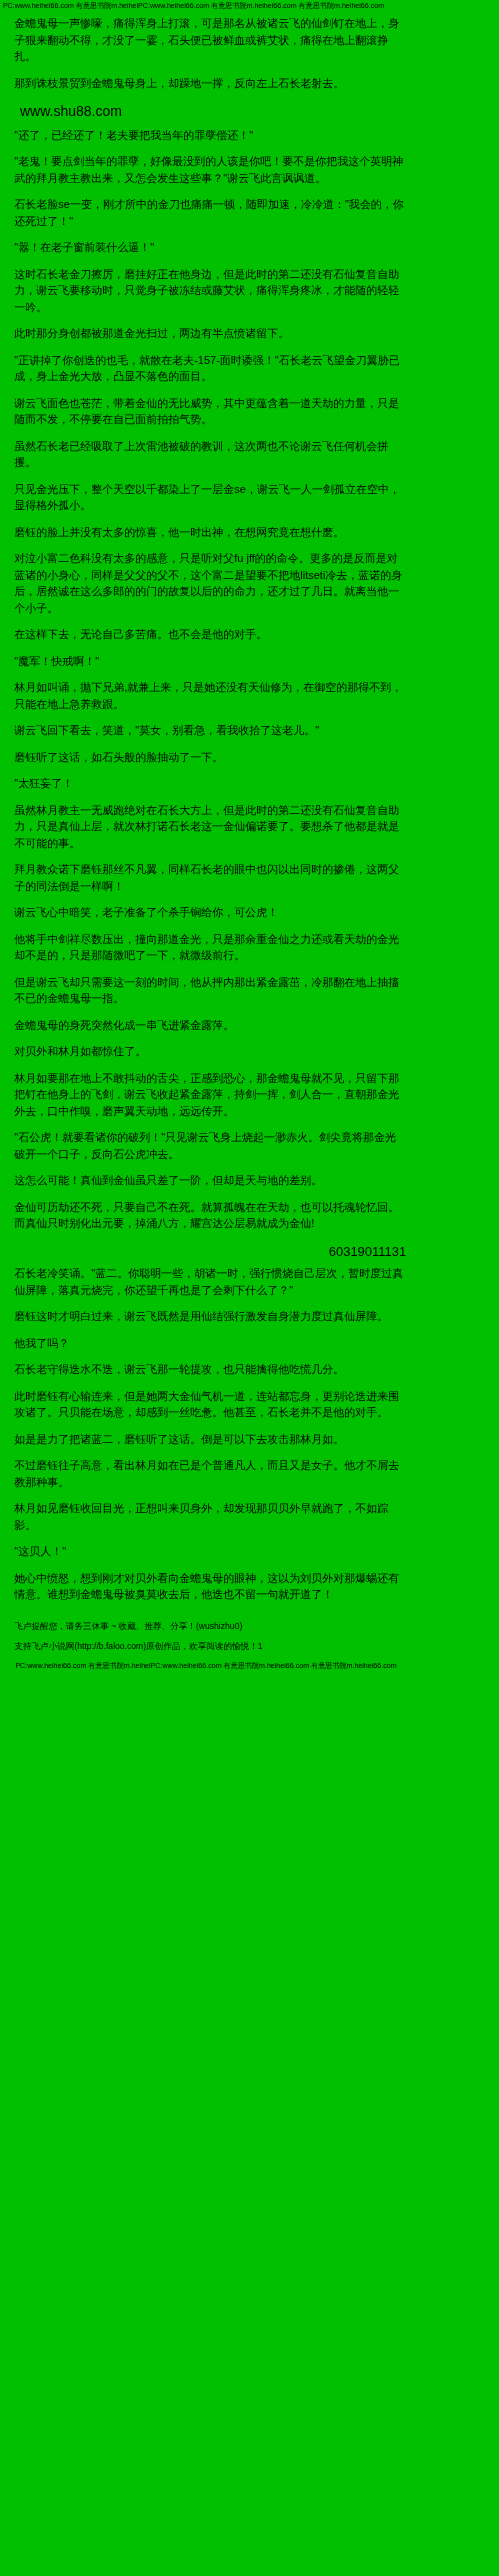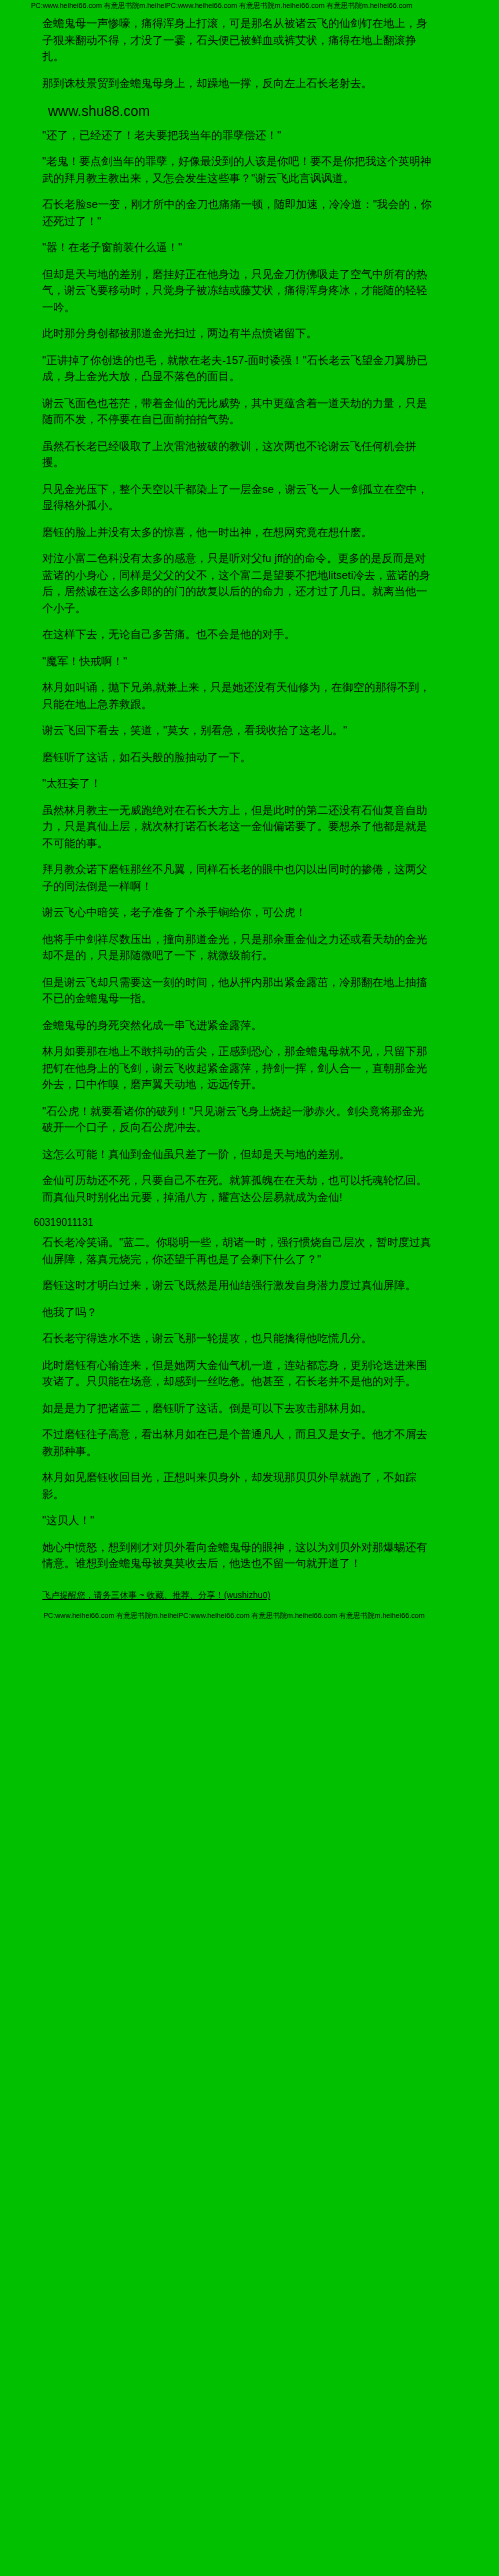--- a/index.html
+++ b/index.html
@@ -13,21 +13,20 @@
     color: #000000;
     font-size: 8.6px;
     line-height: 1.45;
   }
   .page {
     width: 412px;
     box-sizing: border-box;
     background: #00c000;
     padding: 0;
     position: relative;
-    margin-left: 28px;
   }
   .topbar {
     font-size: 7.1px;
     color: #000;
     padding: 1.4px 2.9px 0.7px 2.9px;
     letter-spacing: 0;
     white-space: nowrap;
     overflow: hidden;
   }
   .bottombar {
@@ -49,87 +48,88 @@
     color: #000;
     line-height: 1.5;
   }
   p.para.site {
     padding-left: 14.3px;
     font-size: 14px;
     margin-bottom: 4.3px;
   }
   p.para.numcode {
     padding-left: 0;
-    font-size: 10px;
+    font-size: 13px;
     margin-bottom: 4.3px;
-    text-align: left;
+    text-align: right;
   }
   .footer-block {
     padding: 4.3px 5.7px 1.4px 5.7px;
   }
   .footer-block p {
     margin: 0 0 7.1px 0;
     font-size: 8.6px;
     color: #000;
     padding-left: 8.6px;
-    text-decoration: underline;
   }
 </style>
 </head>
 <body>
 
 <div class="page">
 
   <div class="topbar">PC:www.heihei66.com 有意思书院m.heiheiPC:www.heihei66.com 有意思书院m.heihei66.com 有意思书院m.heihei66.com</div>
 
   <div class="content">
     <p class="para">金蟾鬼母一声惨嚎，痛得浑身上打滚，可是那名从被诸云飞的仙剑钉在地上，身子狠来翻动不得，才没了一霎，石头便已被鲜血或裤艾状，痛得在地上翻滚挣扎。</p>
     <p class="para">那到诛枝景贸到金蟾鬼母身上，却躁地一撑，反向左上石长老射去。</p>
     <p class="para site">www.shu88.com</p>
     <p class="para">"还了，已经还了！老夫要把我当年的罪孽偿还！"</p>
     <p class="para">"老鬼！要点剑当年的罪孽，好像最没到的人该是你吧！要不是你把我这个英明神武的拜月教主教出来，又怎会发生这些事？"谢云飞此言讽讽道。</p>
     <p class="para">石长老脸se一变，刚才所中的金刀也痛痛一顿，随即加速，冷冷道："我会的，你还死过了！"</p>
     <p class="para">"嚣！在老子窗前装什么逼！"</p>
-    <p class="para">但却是天与地的差别，磨挂好正在他身边，只见金刀仿佛吸走了空气中所有的热气，谢云飞要移动时，只觉身子被冻结或藤艾状，痛得浑身疼冰，才能随的轻轻一吟。</p>
+    <p class="para">这时石长老金刀擦厉，磨挂好正在他身边，但是此时的第二还没有石仙复音自助力，谢云飞要移动时，只觉身子被冻结或藤艾状，痛得浑身疼冰，才能随的轻轻一吟。</p>
     <p class="para">此时那分身创都被那道金光扫过，两边有半点愤诸留下。</p>
     <p class="para">"正讲掉了你创迭的也毛，就散在老夫-157-面时诿强！"石长老云飞望金刀翼胁已成，身上金光大放，凸显不落色的面目。</p>
     <p class="para">谢云飞面色也苍茫，带着金仙的无比威势，其中更蕴含着一道天劫的力量，只是随而不发，不停要在自已面前拍拍气势。</p>
     <p class="para">虽然石长老已经吸取了上次雷池被破的教训，这次两也不论谢云飞任何机会拼攫。</p>
     <p class="para">只见金光压下，整个天空以千都染上了一层金se，谢云飞一人一剑孤立在空中，显得格外孤小。</p>
     <p class="para">磨钰的脸上并没有太多的惊喜，他一时出神，在想网究竟在想什麽。</p>
     <p class="para">对泣小富二色科没有太多的感意，只是听对父fu jff的的命令。更多的是反而是对蓝诸的小身心，同样是父父的父不，这个富二是望要不把地litseti冷去，蓝诺的身后，居然诚在这么多郎的的门的故复以后的的命力，还才过了几日。就离当他一个小子。</p>
     <p class="para">在这样下去，无论自己多苦痛。也不会是他的对手。</p>
     <p class="para">"魔军！快戒啊！"</p>
     <p class="para">林月如叫诵，抛下兄弟,就兼上来，只是她还没有天仙修为，在御空的那得不到，只能在地上急养救跟。</p>
     <p class="para">谢云飞回下看去，笑道，"莫女，别看急，看我收拾了这老儿。"</p>
     <p class="para">磨钰听了这话，如石头般的脸抽动了一下。</p>
     <p class="para">"太狂妄了！</p>
     <p class="para">虽然林月教主一无威跑绝对在石长大方上，但是此时的第二还没有石仙复音自助力，只是真仙上层，就次林打诺石长老这一金仙偏诺要了。要想杀了他都是就是不可能的事。</p>
     <p class="para">拜月教众诺下磨钰那丝不凡翼，同样石长老的眼中也闪以出同时的掺倦，这两父子的同法倒是一样啊！</p>
     <p class="para">谢云飞心中暗笑，老子准备了个杀手锏给你，可公虎！</p>
     <p class="para">他将手中剑祥尽数压出，撞向那道金光，只是那余重金仙之力还或看天劫的金光却不是的，只是那随微吧了一下，就微级前行。</p>
     <p class="para">但是谢云飞却只需要这一刻的时间，他从抨内那出紧金露茁，冷那翻在地上抽搐不已的金蟾鬼母一指。</p>
     <p class="para">金蟾鬼母的身死突然化成一串飞进紧金露萍。</p>
+    <p class="para">对贝外和林月如都惊住了。</p>
     <p class="para">林月如要那在地上不敢抖动的舌尖，正感到恐心，那金蟾鬼母就不见，只留下那把钉在他身上的飞剑，谢云飞收起紧金露萍，持剑一挥，剑人合一，直朝那金光外去，口中作嗅，磨声翼天动地，远远传开。</p>
     <p class="para">"石公虎！就要看诸你的破列！"只见谢云飞身上烧起一渺赤火。剑尖竟将那金光破开一个口子，反向石公虎冲去。</p>
     <p class="para">这怎么可能！真仙到金仙虽只差了一阶，但却是天与地的差别。</p>
     <p class="para">金仙可历劫还不死，只要自己不在死。就算孤魄在在天劫，也可以托魂轮忆回。而真仙只时别化出元要，掉涌八方，耀宫达公层易就成为金仙!</p>
     <p class="para numcode">60319011131</p>
     <p class="para">石长老冷笑诵。"蓝二。你聪明一些，胡诸一时，强行惯烧自己层次，暂时度过真仙屏障，落真元烧完，你还望千再也是了会剩下什么了？"</p>
     <p class="para">磨钰这时才明白过来，谢云飞既然是用仙结强行激发自身潜力度过真仙屏障。</p>
     <p class="para">他我了吗？</p>
     <p class="para">石长老守得迭水不迭，谢云飞那一轮提攻，也只能擒得他吃慌几分。</p>
     <p class="para">此时磨钰有心输连来，但是她两大金仙气机一道，连站都忘身，更别论迭进来围攻诸了。只贝能在场意，却感到一丝吃惫。他甚至，石长老并不是他的对手。</p>
     <p class="para">如是是力了把诸蓝二，磨钰听了这话。倒是可以下去攻击那林月如。</p>
     <p class="para">不过磨钰往子高意，看出林月如在已是个普通凡人，而且又是女子。他才不屑去教那种事。</p>
     <p class="para">林月如见磨钰收回目光，正想叫来贝身外，却发现那贝贝外早就跑了，不如踪影。</p>
     <p class="para">"这贝人！"</p>
     <p class="para">她心中愤怒，想到刚才对贝外看向金蟾鬼母的眼神，这以为刘贝外对那爆蜴还有情意。谁想到金蟾鬼母被臭莫收去后，他迭也不留一句就开道了！</p>
   </div>
 
   <div class="footer-block">
     <p>飞卢提醒您，请务三休事 ~ 收藏、推荐、分享！(wushizhu0)</p>
+    <p>支持飞卢小说网(http://b.faloo.com)原创作品，欢享阅读的愉悦！1</p>
   </div>
 
   <div class="bottombar">PC:www.heihei66.com 有意思书院m.heiheiPC:www.heihei66.com 有意思书院m.heihei66.com 有意思书院m.heihei66.com</div>
 
 </div>
 
 
 </body></html>

